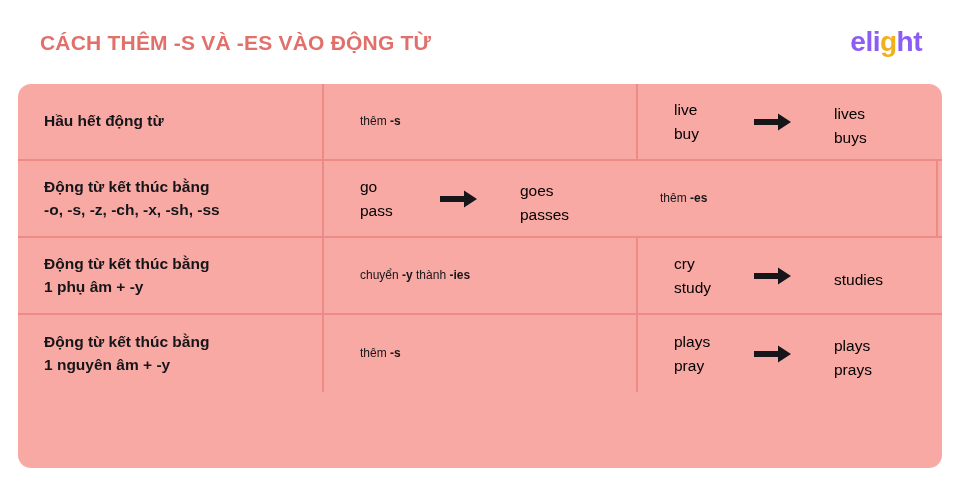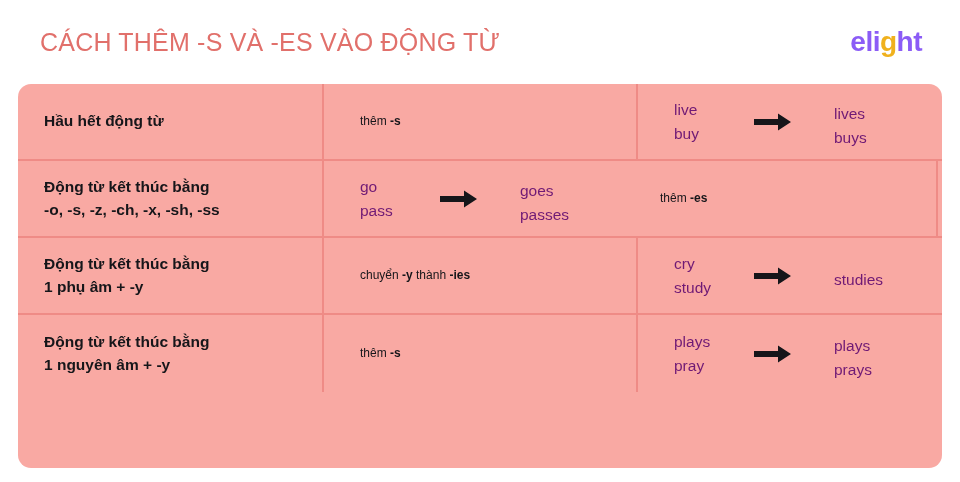--- a/index.html
+++ b/index.html
@@ -31,22 +31,22 @@
     width: 960px;
     height: 84px;
     display: flex;
     align-items: center;
     justify-content: space-between;
     padding: 0 28px 0 40px;
     box-sizing: border-box;
   }
 
   .page-title {
-    font-size: 25px;
-    font-weight: normal;
+    font-size: 21px;
+    font-weight: bold;
     letter-spacing: 0.2px;
     color: #e1706b;
     white-space: nowrap;
     line-height: 1.1;
     margin: 0;
     padding-top: 2px;
   }
 
   .logo {
     display: flex;
@@ -122,21 +122,21 @@
     font-size: 12px;
     color: #16161a;
     line-height: 1.4;
     white-space: nowrap;
   }
   .change-text b { font-weight: bold; }
 
   
   .ex-base, .ex-result {
     font-size: 15.5px;
-    color: #701a75;
+    color: #000000;
     line-height: 1.5;
     white-space: nowrap;
   }
   .ex-base {
     width: 104px;
     padding-left: 36px;
     box-sizing: border-box;
   }
   .ex-arrow {
     width: 62px;

